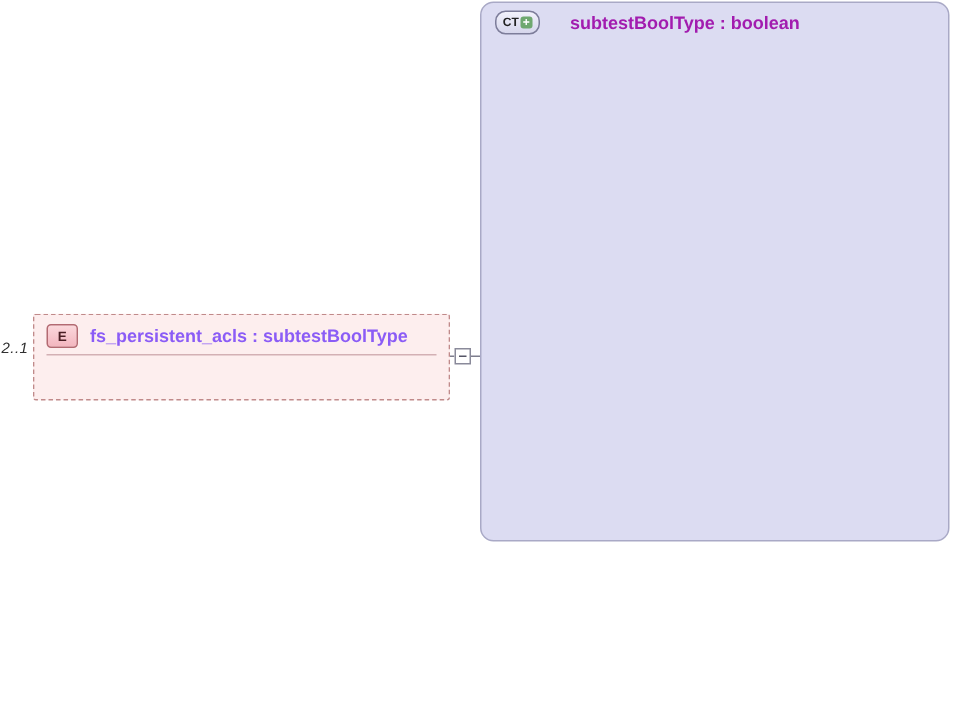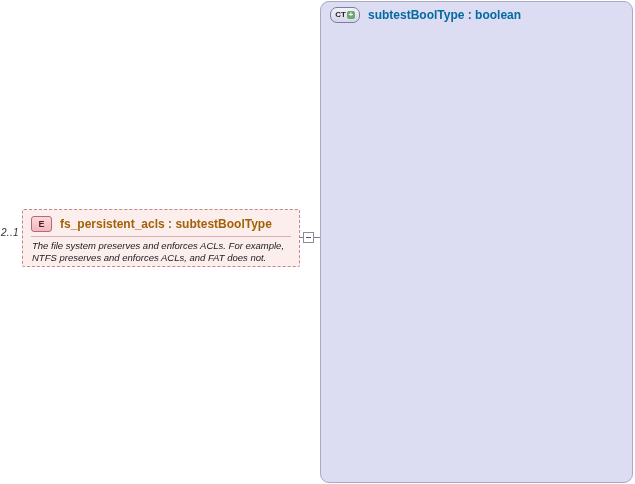--- a/index.html
+++ b/index.html
@@ -56,21 +56,21 @@
     font-weight: bold;
     color: #4a1f24;
     display: flex;
     align-items: center;
     justify-content: center;
     line-height: 1;
   }
   .elem-title {
     font-size: 12px;
     font-weight: bold;
-    color: #a16207;
+    color: #8b5cf6;
     white-space: nowrap;
     text-align: right;
   }
   .elem-divider {
     position: absolute;
     left: 8px;
     right: 8px;
     top: 26px;
     height: 1px;
     background: #d3b0b4;
@@ -122,21 +122,21 @@
     height: 1px;
     background: #7d7d8d;
   }
 
   
   #complextype-panel {
     position: absolute;
     left: 320px;
     top: 1px;
     width: 313px;
-    height: 482px;
+    height: 360px;
     background: #dcdcf2;
     border: 1px solid #a9a9c6;
     border-radius: 9px;
     box-sizing: border-box;
   }
   #ct-header {
     position: absolute;
     left: 9px;
     top: 5px;
     display: flex;
@@ -165,36 +165,36 @@
     border-radius: 2px;
     background: #6fa86f;
     color: #fff;
     font-size: 8px;
     line-height: 7px;
     text-align: center;
   }
   .ct-title {
     font-size: 12px;
     font-weight: bold;
-    color: #0369a1;
+    color: #a21caf;
     white-space: nowrap;
+    margin-left: 12px;
   }
 </style>
 </head>
 <body>
 
 <div id="cardinality-label">2..1</div>
 
 <div id="left-element-box">
   <div class="elem-header">
     <span class="badge-e">E</span>
     <span class="elem-title">fs_persistent_acls : subtestBoolType</span>
   </div>
   <div class="elem-divider"></div>
-  <div class="elem-doc">The file system preserves and enforces ACLs. For example, NTFS preserves and enforces ACLs, and FAT does not.</div>
 </div>
 
 <div id="connector-line-left"></div>
 <div id="connector-expand-box"></div>
 <div id="connector-line-right"></div>
 
 <div id="complextype-panel">
 
   <div id="ct-header">
     <span class="badge-ct">

